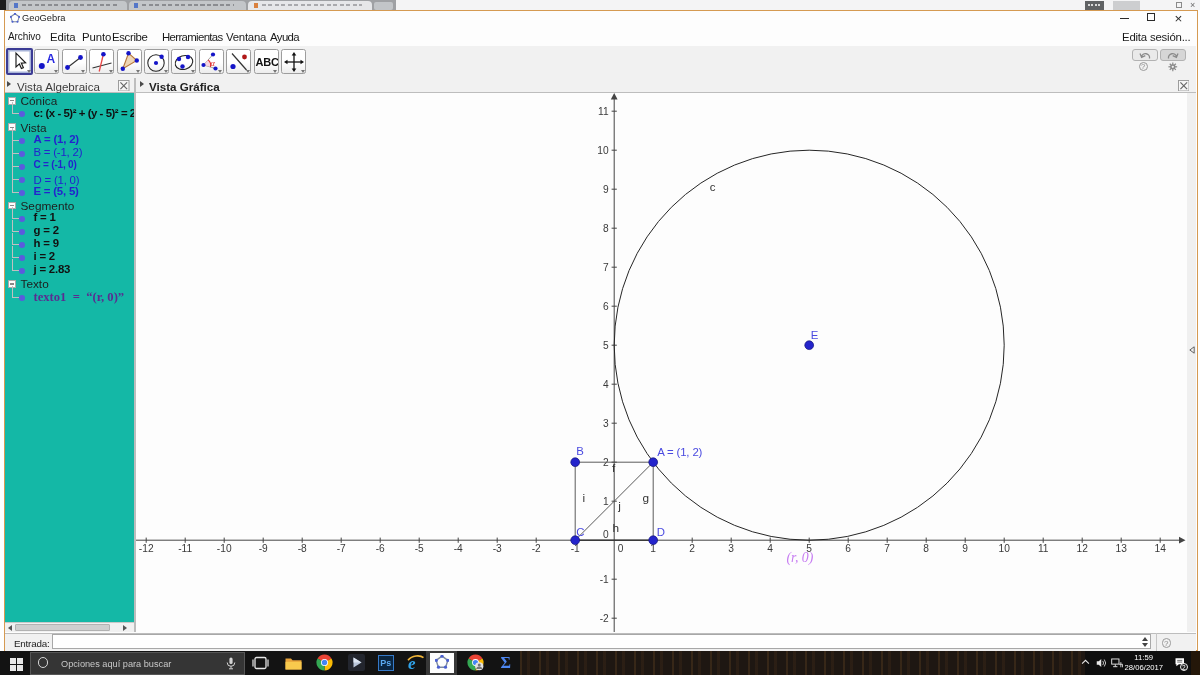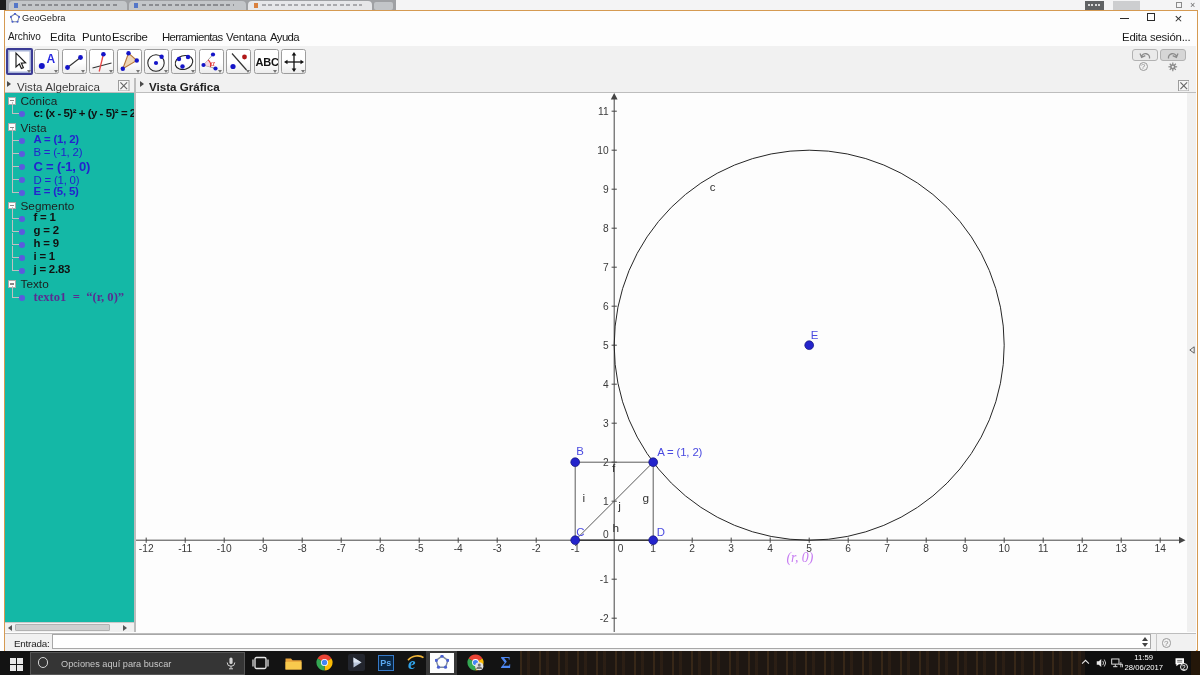--- a/index.html
+++ b/index.html
@@ -187,42 +187,42 @@
 <div class="a" style="left:4.7px;top:33.4px;width:4.6px;height:1.1px;background:#888"></div>
 <div class="a" style="left:15.5px;top:27.3px;font-size:11.8px;color:#1e1e1e">Vista</div>
 <div class="a" style="left:6.8px;top:35.2px;width:7px;height:12.5px;border-left:1px solid #c0c0c0;border-bottom:1px solid #c0c0c0"></div>
 <div class="a" style="left:14.3px;top:44.3px;width:6px;height:6px;border-radius:50%;background:#5b5bdd"></div>
 <div class="a" style="left:28.5px;top:39.9px;font-size:11.4px;font-weight:bold;letter-spacing:-0.2px;color:#2323ce;white-space:nowrap;">A = (1, 2)</div>
 <div class="a" style="left:6.8px;top:48.2px;width:7px;height:12.5px;border-left:1px solid #c0c0c0;border-bottom:1px solid #c0c0c0"></div>
 <div class="a" style="left:14.3px;top:57.3px;width:6px;height:6px;border-radius:50%;background:#5b5bdd"></div>
 <div class="a" style="left:28.5px;top:52.9px;font-size:11.4px;font-weight:normal;letter-spacing:-0.2px;color:#2323ce;white-space:nowrap;">B = (-1, 2)</div>
 <div class="a" style="left:6.8px;top:61.2px;width:7px;height:12.5px;border-left:1px solid #c0c0c0;border-bottom:1px solid #c0c0c0"></div>
 <div class="a" style="left:14.3px;top:70.3px;width:6px;height:6px;border-radius:50%;background:#5b5bdd"></div>
-<div class="a" style="left:28.5px;top:65.9px;font-size:13px;font-weight:bold;letter-spacing:-0.2px;color:#2323ce;white-space:nowrap;">C = (-1, 0)</div>
+<div class="a" style="left:28.5px;top:65.9px;font-size:10px;font-weight:bold;letter-spacing:-0.2px;color:#2323ce;white-space:nowrap;">C = (-1, 0)</div>
 <div class="a" style="left:6.8px;top:74.2px;width:7px;height:12.5px;border-left:1px solid #c0c0c0;border-bottom:1px solid #c0c0c0"></div>
 <div class="a" style="left:14.3px;top:83.3px;width:6px;height:6px;border-radius:50%;background:#5b5bdd"></div>
 <div class="a" style="left:28.5px;top:81px;font-size:11.4px;font-weight:normal;letter-spacing:-0.2px;color:#2323ce;white-space:nowrap;">D = (1, 0)</div>
 <div class="a" style="left:6.8px;top:87.2px;width:7px;height:12.5px;border-left:1px solid #c0c0c0;border-bottom:1px solid #c0c0c0"></div>
 <div class="a" style="left:14.3px;top:96.3px;width:6px;height:6px;border-radius:50%;background:#5b5bdd"></div>
 <div class="a" style="left:28.5px;top:91.9px;font-size:11.4px;font-weight:bold;letter-spacing:-0.2px;color:#2323ce;white-space:nowrap;">E = (5, 5)</div>
 <div class="a" style="left:3.2px;top:108.5px;width:7.6px;height:7.6px;border:1px solid #aaa;background:#fdfdfd"></div>
 <div class="a" style="left:4.7px;top:111.7px;width:4.6px;height:1.1px;background:#888"></div>
 <div class="a" style="left:15.5px;top:105.6px;font-size:11.8px;color:#1e1e1e">Segmento</div>
 <div class="a" style="left:6.8px;top:113.5px;width:7px;height:12.5px;border-left:1px solid #c0c0c0;border-bottom:1px solid #c0c0c0"></div>
 <div class="a" style="left:14.3px;top:122.6px;width:6px;height:6px;border-radius:50%;background:#5b5bdd"></div>
 <div class="a" style="left:28.5px;top:118.2px;font-size:11.4px;font-weight:bold;letter-spacing:-0.2px;color:#111;white-space:nowrap;">f = 1</div>
 <div class="a" style="left:6.8px;top:126.5px;width:7px;height:12.5px;border-left:1px solid #c0c0c0;border-bottom:1px solid #c0c0c0"></div>
 <div class="a" style="left:14.3px;top:135.6px;width:6px;height:6px;border-radius:50%;background:#5b5bdd"></div>
 <div class="a" style="left:28.5px;top:131.2px;font-size:11.4px;font-weight:bold;letter-spacing:-0.2px;color:#111;white-space:nowrap;">g = 2</div>
 <div class="a" style="left:6.8px;top:139.5px;width:7px;height:12.5px;border-left:1px solid #c0c0c0;border-bottom:1px solid #c0c0c0"></div>
 <div class="a" style="left:14.3px;top:148.6px;width:6px;height:6px;border-radius:50%;background:#5b5bdd"></div>
 <div class="a" style="left:28.5px;top:144.2px;font-size:11.4px;font-weight:bold;letter-spacing:-0.2px;color:#111;white-space:nowrap;">h = 9</div>
 <div class="a" style="left:6.8px;top:152.5px;width:7px;height:12.5px;border-left:1px solid #c0c0c0;border-bottom:1px solid #c0c0c0"></div>
 <div class="a" style="left:14.3px;top:161.6px;width:6px;height:6px;border-radius:50%;background:#5b5bdd"></div>
-<div class="a" style="left:28.5px;top:157.2px;font-size:11.4px;font-weight:bold;letter-spacing:-0.2px;color:#111;white-space:nowrap;">i = 1</div>
+<div class="a" style="left:28.5px;top:157.2px;font-size:11.4px;font-weight:bold;letter-spacing:-0.2px;color:#111;white-space:nowrap;">i = 2</div>
 <div class="a" style="left:6.8px;top:165.5px;width:7px;height:12.5px;border-left:1px solid #c0c0c0;border-bottom:1px solid #c0c0c0"></div>
 <div class="a" style="left:14.3px;top:174.6px;width:6px;height:6px;border-radius:50%;background:#5b5bdd"></div>
 <div class="a" style="left:28.5px;top:170.2px;font-size:11.4px;font-weight:bold;letter-spacing:-0.2px;color:#111;white-space:nowrap;">j = 2.83</div>
 <div class="a" style="left:3.2px;top:187.0px;width:7.6px;height:7.6px;border:1px solid #aaa;background:#fdfdfd"></div>
 <div class="a" style="left:4.7px;top:190.2px;width:4.6px;height:1.1px;background:#888"></div>
 <div class="a" style="left:15.5px;top:184.1px;font-size:11.8px;color:#1e1e1e">Texto</div>
 <div class="a" style="left:6.8px;top:192.5px;width:7px;height:12.5px;border-left:1px solid #c0c0c0;border-bottom:1px solid #c0c0c0"></div>
 <div class="a" style="left:14.3px;top:201.6px;width:6px;height:6px;border-radius:50%;background:#5b5bdd"></div>
 <div class="a" style="left:28.5px;top:197.2px;font-size:12.6px;font-weight:bold;color:#5a2d91;white-space:nowrap;font-family:'Liberation Serif',serif;">texto1&nbsp; = &nbsp;“(r, 0)”</div>
 </div>

